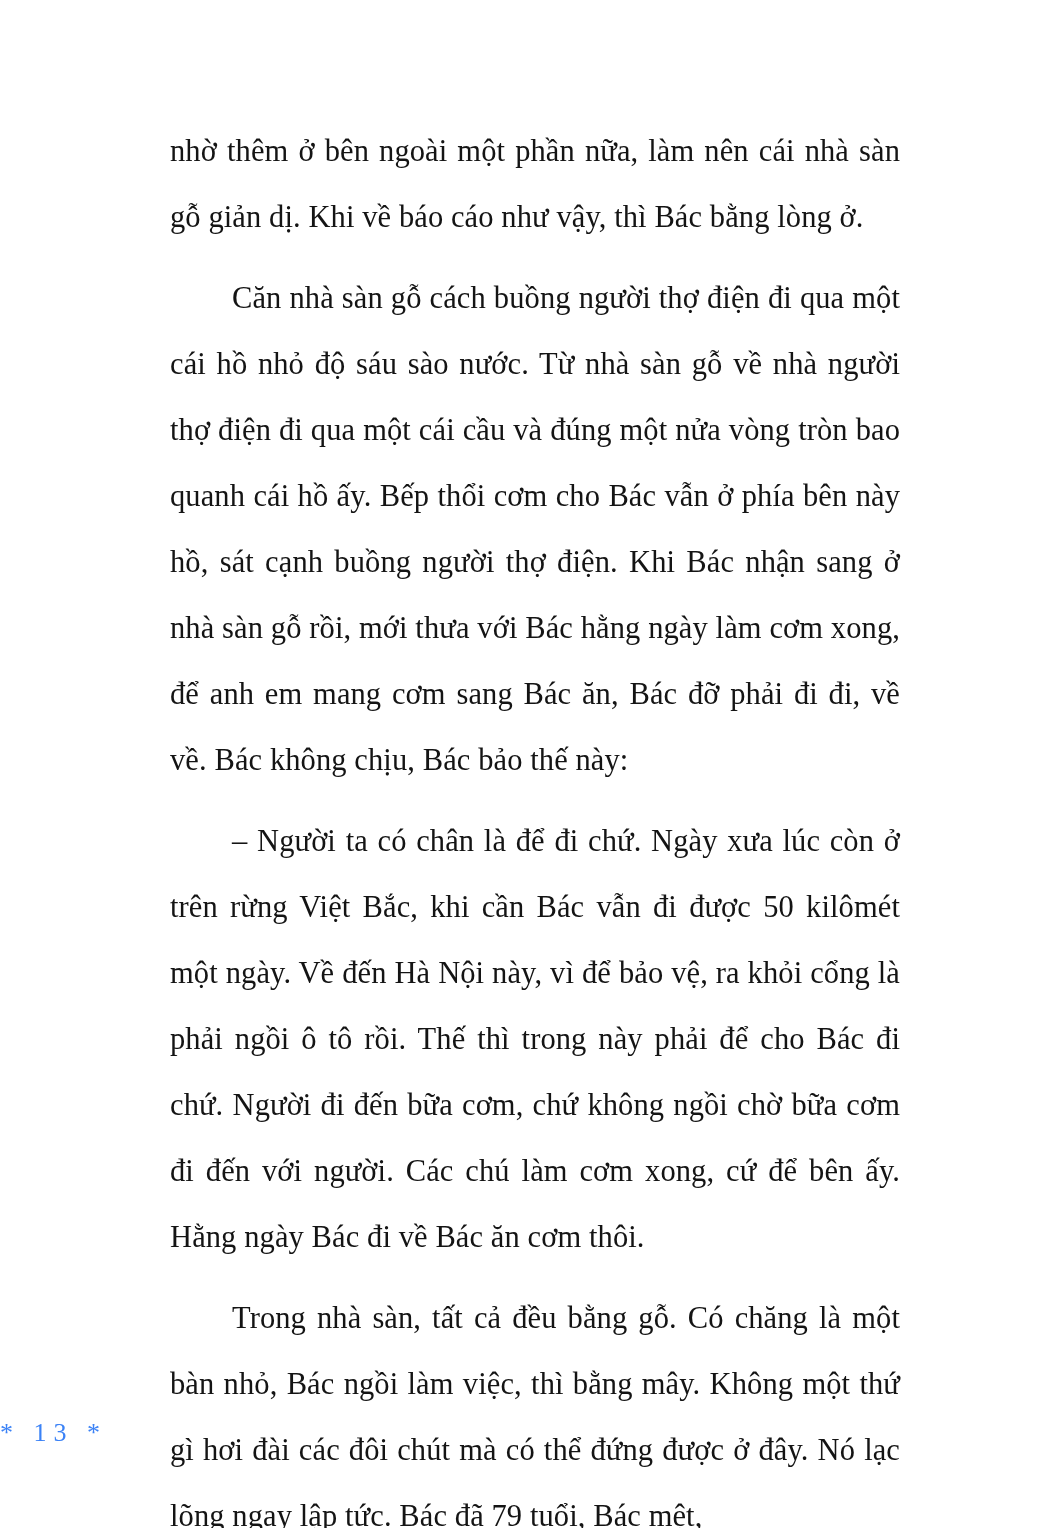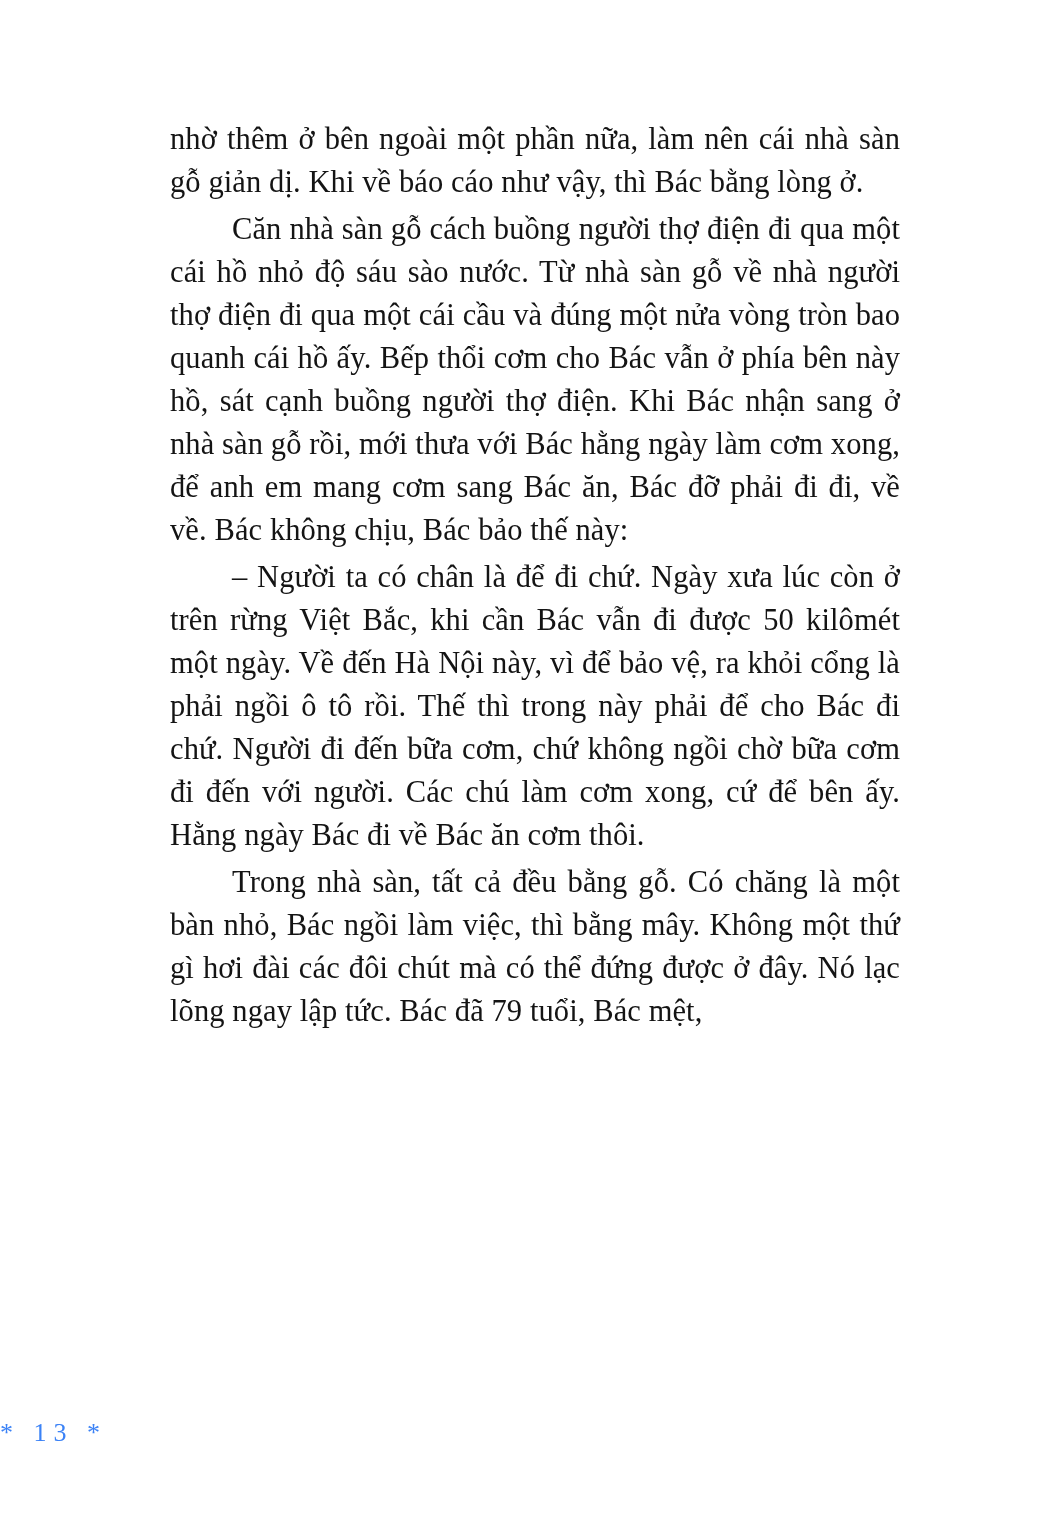--- a/index.html
+++ b/index.html
@@ -19,31 +19,31 @@
   }
   .text-column {
     position: absolute;
     left: 170px;
     top: 118px;
     width: 730px;
   }
   .para {
     margin: 0;
     font-size: 30.5px;
-    line-height: 43px;
+    line-height: 66px;
     text-align: justify;
     text-justify: inter-word;
     letter-spacing: 0.1px;
     color: #141414;
   }
   .para.indent {
     text-indent: 62px;
   }
   .para + .para {
-    margin-top: 4px;
+    margin-top: 15px;
   }
   .folio {
     position: absolute;
     left: 0;
     right: 0;
     top: 1418px;
     text-align: left;
     font-size: 26px;
     letter-spacing: 7px;
     color: #3b82f6;

